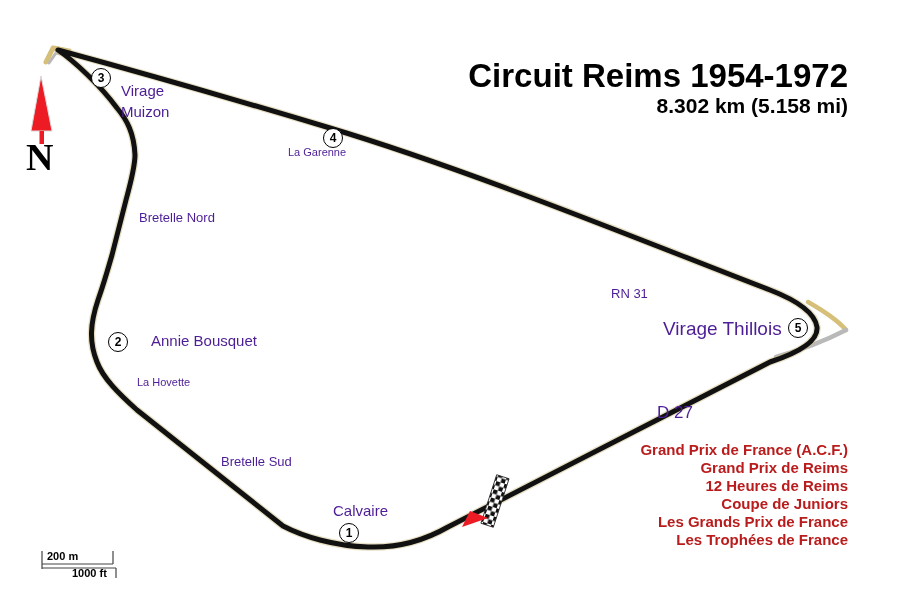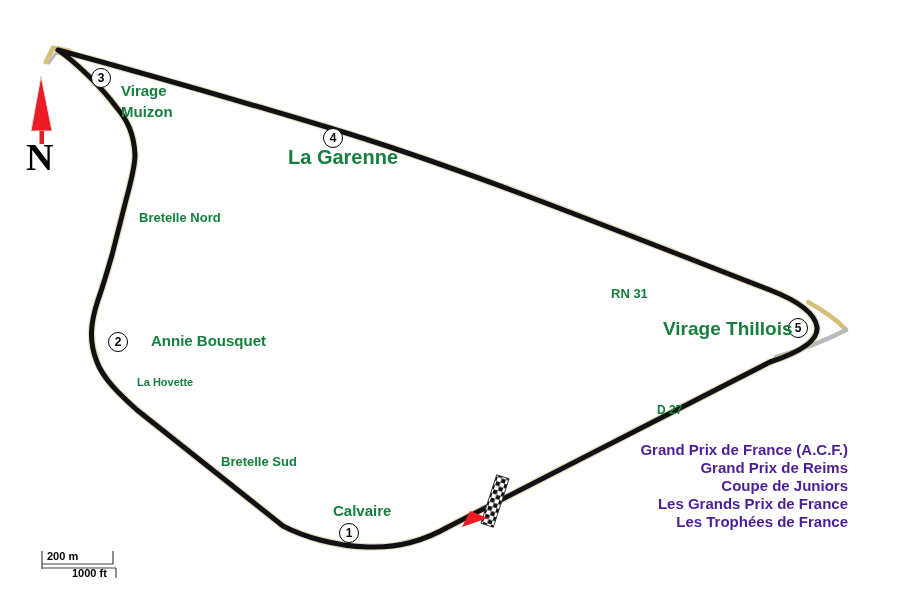--- a/index.html
+++ b/index.html
@@ -1,30 +1,30 @@
 <!DOCTYPE html>
 <html><head>
 <meta charset="utf-8">
 <style>
   html,body{margin:0;padding:0;background:#fff;}
   #stage{
     position:relative;width:900px;height:600px;background:#ffffff;
     font-family:"Liberation Sans","DejaVu Sans",sans-serif;overflow:hidden;
   }
   #trackSvg{position:absolute;left:0;top:0;}
-  .lbl{position:absolute;color:#15803d;font-weight:bold;white-space:nowrap;}
+  .lbl{position:absolute;color:#4c1d95;font-weight:normal;white-space:nowrap;}
   .corner-circle{
     position:absolute;width:18px;height:18px;border:1.6px solid #000;border-radius:50%;
     background:#fff;color:#000;font-weight:bold;font-size:12px;line-height:18px;
     text-align:center;box-sizing:content-box;
   }
   #title-block{position:absolute;top:58px;right:52px;text-align:right;color:#000;}
   #title-main{font-size:33px;font-weight:bold;line-height:36px;}
   #title-length{font-size:21px;font-weight:bold;line-height:24px;}
-  #events-block{position:absolute;top:441px;right:52px;text-align:right;color:#4c1d95;}
+  #events-block{position:absolute;top:441px;right:52px;text-align:right;color:#b91c1c;}
   #events-block ul{list-style:none;margin:0;padding:0;}
   #events-block li{font-size:15px;font-weight:bold;line-height:17.9px;}
   #north-n{position:absolute;left:26px;top:138px;font-family:"Liberation Serif","DejaVu Serif",serif;
     font-weight:bold;font-size:38px;color:#000;line-height:38px;}
   .scale-lbl{position:absolute;color:#000;font-weight:bold;font-size:11px;}
 </style>
 </head>
 <body>
 
 <div id="stage">
@@ -64,48 +64,53 @@
 
     <g stroke="#444" stroke-width="1.2" fill="none">
       <line x1="42" y1="551" x2="42" y2="569"></line>
       <line x1="42" y1="564" x2="113" y2="564"></line>
       <line x1="113" y1="551" x2="113" y2="564"></line>
       <line x1="42" y1="568" x2="116" y2="568"></line>
       <line x1="116" y1="568" x2="116" y2="578"></line>
     </g>
   </svg>
 
+  <div id="title-block">
+    <div id="title-main">Circuit Reims 1954-1972</div>
+    <div id="title-length">8.302 km (5.158 mi)</div>
+  </div>
 
   <div id="north-n">N</div>
 
   <div class="corner-circle" style="left:339px;top:523px;">1</div>
   <div class="corner-circle" style="left:108px;top:332px;">2</div>
   <div class="corner-circle" style="left:91px;top:68px;">3</div>
   <div class="corner-circle" style="left:323px;top:128px;">4</div>
   <div class="corner-circle" style="left:788px;top:318px;">5</div>
 
   <div class="lbl" style="left:333px;top:502px;font-size:15px;">Calvaire</div>
   <div class="lbl" style="left:151px;top:332px;font-size:15px;">Annie Bousquet</div>
   <div class="lbl" style="left:121px;top:80px;font-size:15px;line-height:21px;">
     <div>Virage</div>
     <div>Muizon</div>
   </div>
-  <div class="lbl" style="left:288px;top:146px;font-size:20px;text-align:center;">La Garenne</div>
+  <div class="lbl" style="left:288px;top:146px;font-size:11px;text-align:center;">La Garenne</div>
   <div class="lbl" style="left:663px;top:318px;font-size:19px;">Virage Thillois</div>
 
   <div class="lbl" style="left:139px;top:210px;font-size:13px;">Bretelle Nord</div>
   <div class="lbl" style="left:611px;top:250px;font-size:13px;margin-top:36px;">RN 31</div>
   <div class="lbl" style="left:137px;top:376px;font-size:11px;">La Hovette</div>
-  <div class="lbl" style="left:619px;top:403px;font-size:12px;padding-left:38px;">D 27</div>
+  <div class="lbl" style="left:619px;top:403px;font-size:17px;padding-left:38px;">D 27</div>
   <div class="lbl" style="left:221px;top:454px;font-size:13px;">Bretelle Sud</div>
 
   <div id="events-block">
     <ul>
       <li>Grand Prix de France (A.C.F.)</li>
       <li>Grand Prix de Reims</li>
+      <li>12 Heures de Reims</li>
       <li>Coupe de Juniors</li>
       <li>Les Grands Prix de France</li>
       <li>Les Trophées de France</li>
     </ul>
   </div>
 
   <div class="scale-lbl" style="left:47px;top:550px;">200 m</div>
   <div class="scale-lbl" style="left:44px;top:567px;margin-left:28px;">1000 ft</div>
 
 </div>

